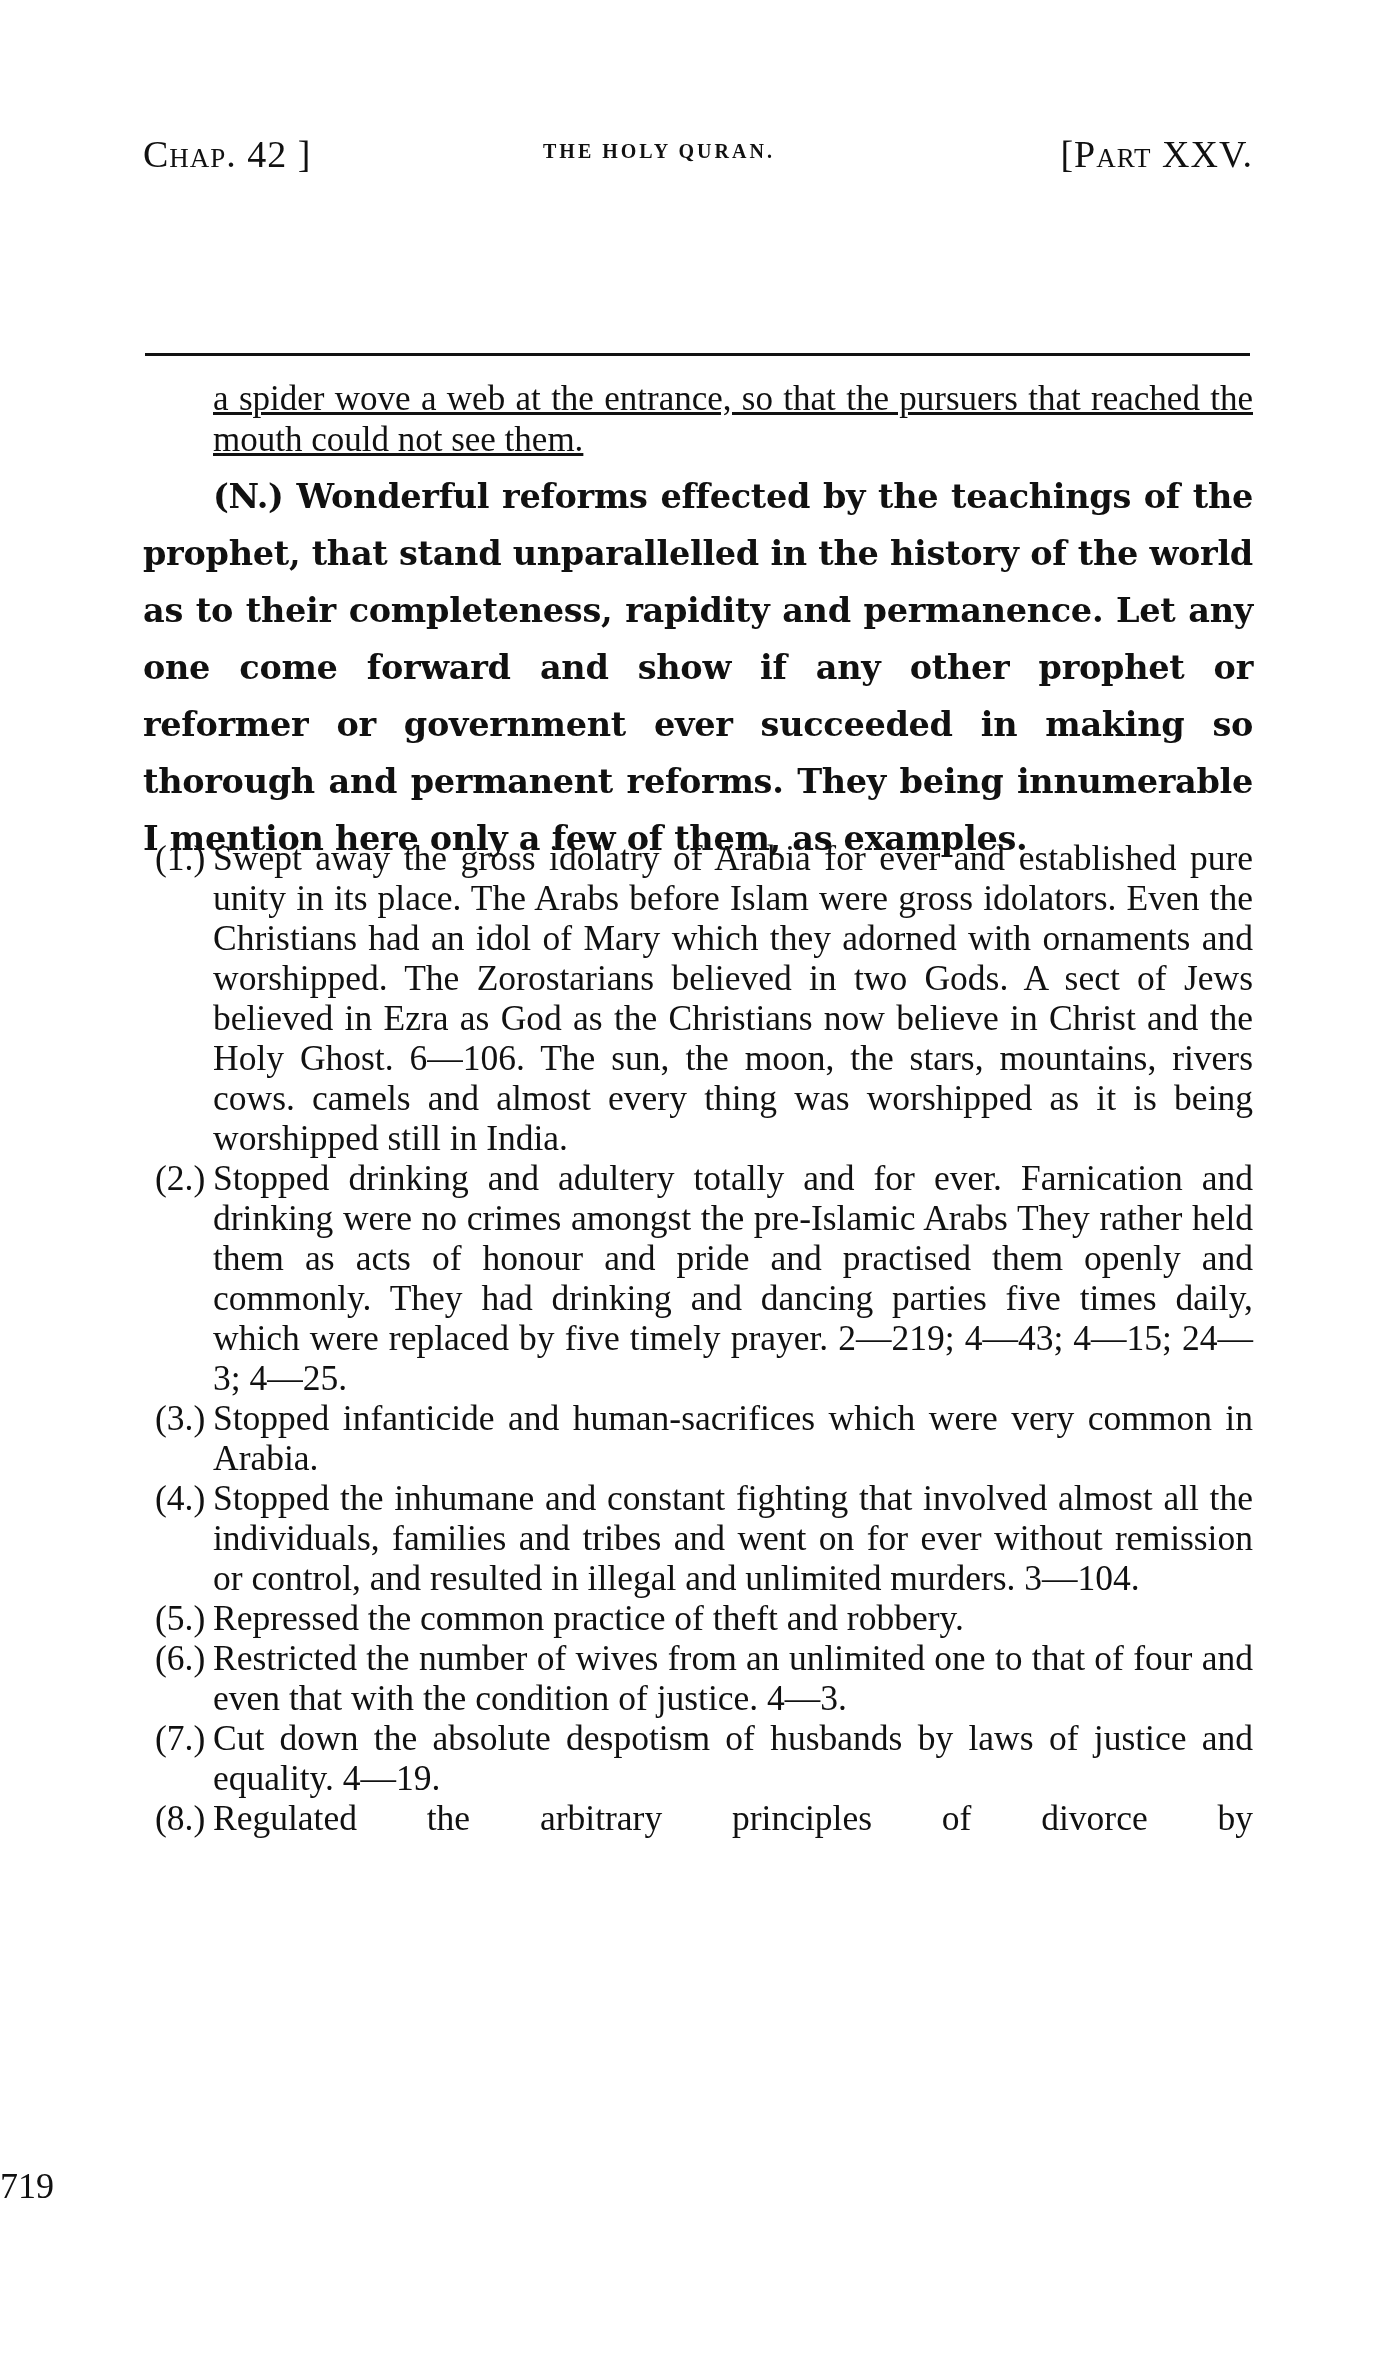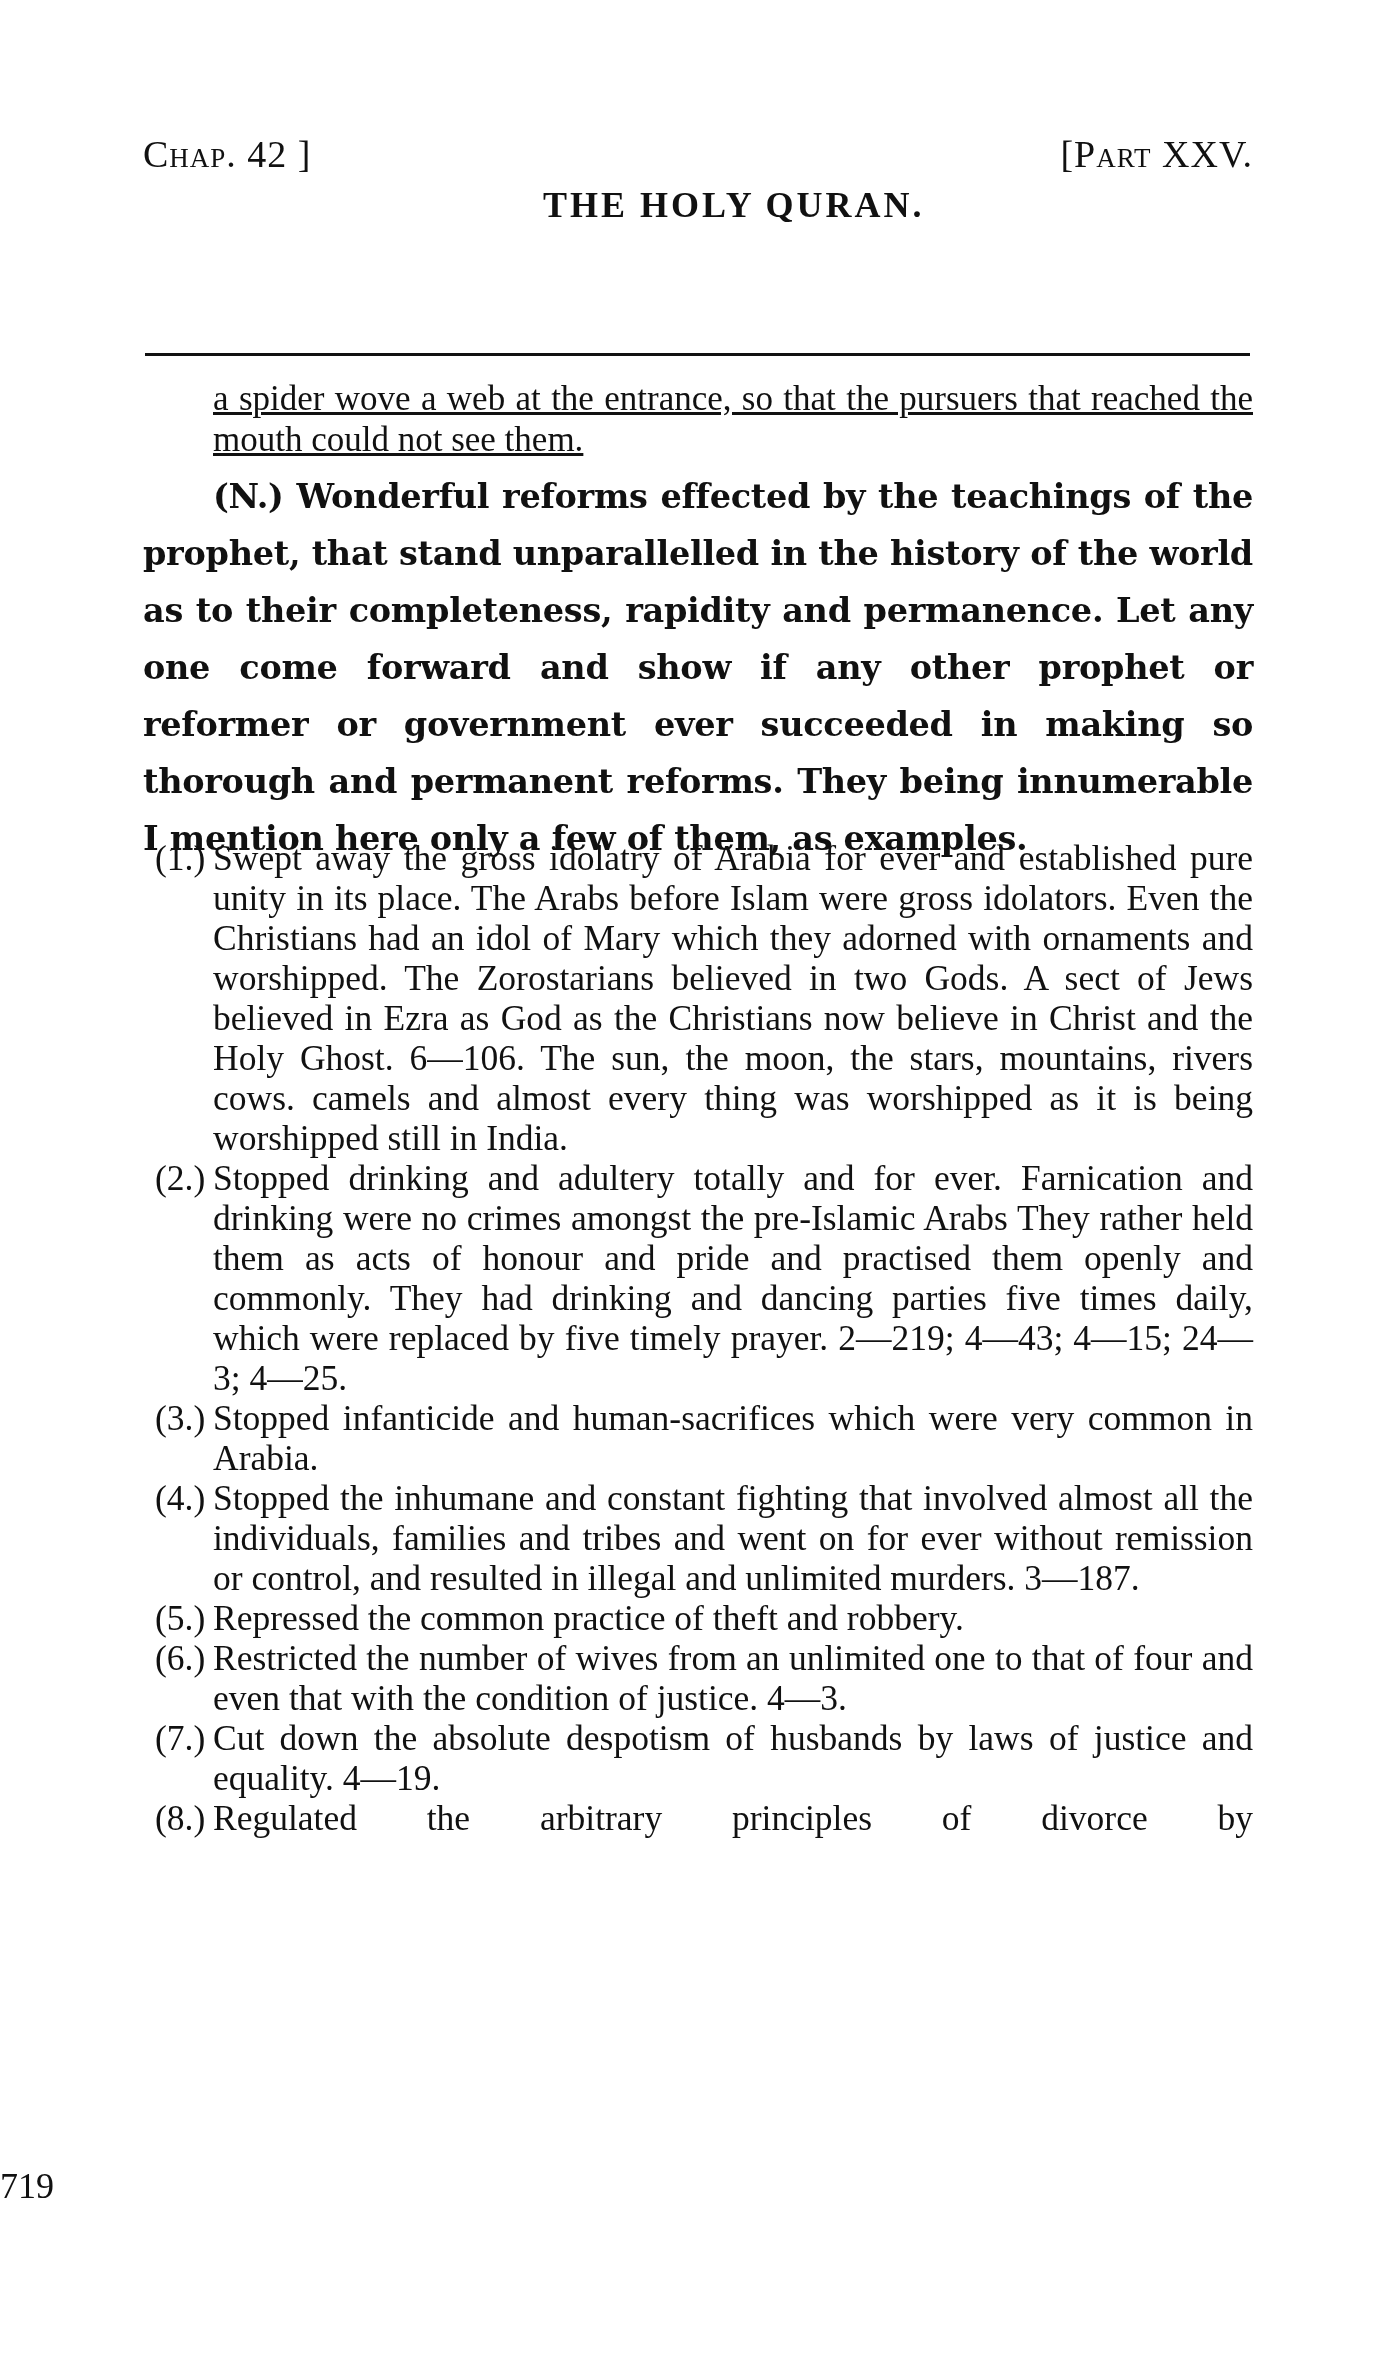--- a/index.html
+++ b/index.html
@@ -1,21 +1,21 @@
 <!DOCTYPE html>
 <html><head>
 <meta charset="utf-8">
 <style>
   html, body { margin: 0; padding: 0; background: #ffffff; }
   body { width: 1400px; height: 2360px; position: relative; overflow: hidden; color: #111; }
   .page { position: absolute; left: 0; top: 0; width: 1400px; height: 2360px; }
   .header { position: absolute; top: 132px; left: 143px; width: 1110px; height: 50px;
             font-family: "Liberation Serif", "DejaVu Serif", serif; }
   .header .chap { position: absolute; left: 0; top: 0; font-size: 38px; font-variant: small-caps; letter-spacing: 1px; }
-  .header .title { position: absolute; left: 400px; top: 8px; font-size: 36px; font-weight: bold; letter-spacing: 3px; margin-top: 44px; }
+  .header .title { position: absolute; left: 400px; top: 8px; font-size: 20px; font-weight: bold; letter-spacing: 3px; }
   .header .part { position: absolute; right: 0; top: 0; font-size: 38px; font-variant: small-caps; letter-spacing: 1px; }
   .verse { position: absolute; top: 283px; left: 143px; width: 1110px;
            font-family: "Liberation Serif", serif; font-size: 44px; text-align: justify; text-align-last: justify; white-space: nowrap; }
   .rule { position: absolute; top: 353px; left: 145px; width: 1105px; height: 3px; background: #111; }
   .notes { position: absolute; top: 378px; left: 213px; width: 1040px;
            font-family: "Liberation Serif", serif; font-size: 35px; line-height: 41px; }
   .notes p { margin: 0; text-align: justify; text-decoration: underline; }
   .heading { position: absolute; top: 468px; left: 143px; width: 1110px;
              font-family: "DejaVu Serif", serif; font-weight: bold; font-size: 33.5px; line-height: 57px;
              text-align: justify; text-indent: 70px; letter-spacing: -0.3px; }
@@ -54,21 +54,21 @@
     <p class="item">
       <span class="num">(2.)</span>
       <span>Stopped drinking and adultery totally and for ever. Farnication and drinking were no crimes amongst the pre-Islamic Arabs They rather held them as acts of honour and pride and practised them openly and commonly. They had drinking and dancing parties five times daily, which were replaced by five timely prayer. 2—219; 4—43; 4—15; 24—3; 4—25.</span>
     </p>
     <p class="item">
       <span class="num">(3.)</span>
       <span>Stopped infanticide and human-sacrifices which were very common in Arabia.</span>
     </p>
     <p class="item">
       <span class="num">(4.)</span>
-      <span>Stopped the inhumane and constant fighting that involved almost all the individuals, families and tribes and went on for ever without remission or control, and resulted in illegal and unlimited murders. 3—187.</span>
+      <span>Stopped the inhumane and constant fighting that involved almost all the individuals, families and tribes and went on for ever without remission or control, and resulted in illegal and unlimited murders. 3—104.</span>
     </p>
     <p class="item">
       <span class="num">(5.)</span>
       <span>Repressed the common practice of theft and robbery.</span>
     </p>
     <p class="item">
       <span class="num">(6.)</span>
       <span>Restricted the number of wives from an unlimited one to that of four and even that with the condition of justice. 4—3.</span>
     </p>
     <p class="item">

